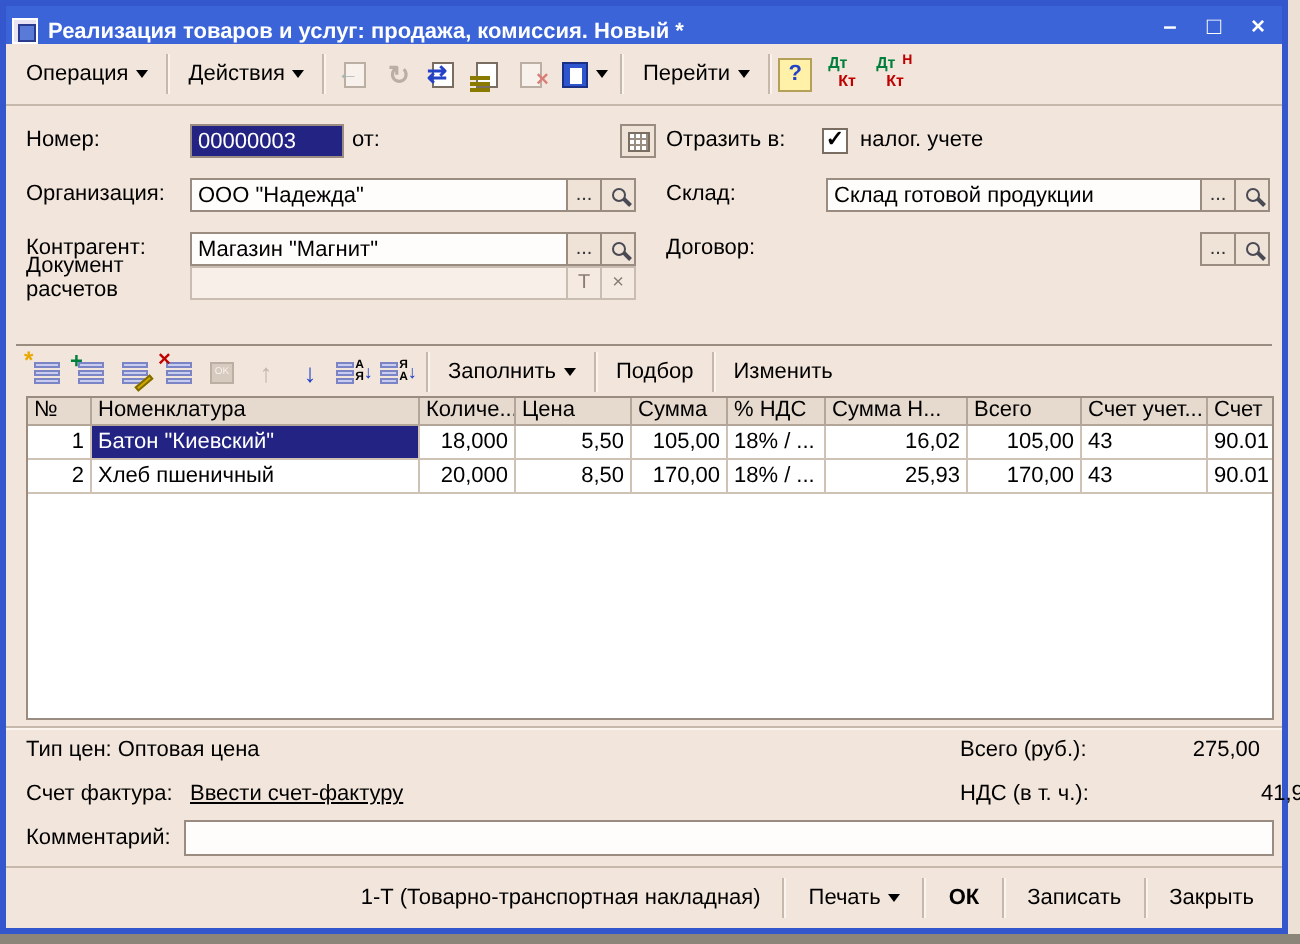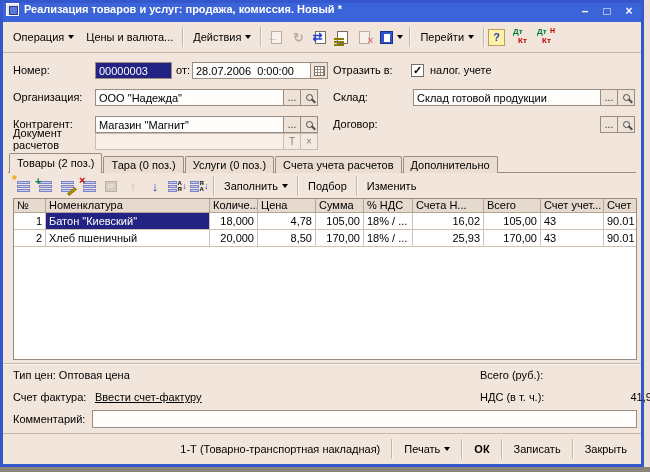--- a/index.html
+++ b/index.html
@@ -3,21 +3,21 @@
 <meta charset="utf-8">
 <style>
   * { margin:0; padding:0; box-sizing:border-box; }
   html,body { width:650px; height:472px; overflow:hidden; }
   body { position:relative; background:#EDE0D5; font-family:"Liberation Sans",sans-serif; font-size:11px; color:#000; }
   .desktop-strip { position:absolute; left:0; top:467px; width:650px; height:5px; background:#8B8579; }
 
   .win { position:absolute; left:0; top:0; width:644px; height:467px; background:#F2E5DB; border:3px solid #3457CE; }
 
   
-  .tbar { position:absolute; left:0; top:0; right:0; height:19px; background:#3A64D8; display:flex; align-items:flex-start; padding:0 5px 0 3px; color:#fff; font-weight:bold; white-space:nowrap; overflow:hidden; }
+  .tbar { position:absolute; left:0; top:0; right:0; height:19px; background:#3A64D8; display:flex; align-items:flex-end; padding:0 5px 0 3px; color:#fff; font-weight:bold; white-space:nowrap; overflow:hidden; }
   .wicon { width:13px; height:13px; background:#E8E4F4; border:1px solid #fff; margin-right:5px; position:relative; flex:none; }
   .wicon::after { content:""; position:absolute; left:2px; top:2px; width:7px; height:7px; background:#5A7AD8; border:1px solid #2A3A8C; }
   .wctrls { margin-left:auto; display:flex; gap:8px; font-weight:bold; }
   .wbtn { width:14px; text-align:center; cursor:default; color:#fff; font-size:12px; line-height:17px; }
 
   
   .mtb { position:absolute; left:0; top:19px; right:0; height:31px; display:flex; align-items:center; padding:0 4px; border-bottom:1px solid #C6B9AC; background:#F2E5DB; }
   .tbtn { padding:2px 6px; white-space:nowrap; display:inline-flex; align-items:center; gap:4px; }
   .caret { width:0; height:0; border-left:3px solid transparent; border-right:3px solid transparent; border-top:4px solid #000; display:inline-block; }
   .vsep { width:2px; height:20px; border-left:1px solid #C6B9AC; border-right:1px solid #FBF4EE; margin:0 3px; flex:none; }
@@ -94,23 +94,20 @@
       <span class="wbtn">□</span>
       <span class="wbtn">×</span>
     </span>
   </div>
 
   <div class="mtb">
     <span class="tbtn">
         <span>Операция</span>
         <span class="caret"></span>
       </span>
-    <span class="tbtn">
-        <span>Цены и валюта...</span>
-      </span>
     <span class="vsep"></span>
     <span class="tbtn">
         <span>Действия</span>
         <span class="caret"></span>
       </span>
     <span class="vsep"></span>
     <span class="ibtn dis">
         <span class="doc"></span>
         <span class="ov" style="left:2px;top:5px;color:#4A7A8C;font-size:11px;">←</span>
       </span>
@@ -151,21 +148,20 @@
     <span class="dtkt">
       <span class="dt">Дт</span>
       <span class="nn">Н</span>
       <span class="kt">Кт</span>
     </span>
   </div>
 
   <span class="lbl" style="left:10px;top:59px;">Номер:</span>
   <input class="inp sel" style="left: 92px; top: 59px; width: 77px;" value="00000003">
   <span class="lbl" style="left:173px;top:59px;">от:</span>
-  <input class="inp" style="left: 189px; top: 59px; width: 119px;" value="28.07.2006  0:00:00">
   <span class="sq" style="left:307px;top:59px;">
       <span class="calgrid"></span>
     </span>
 
   <span class="lbl" style="left:10px;top:86px;">Организация:</span>
   <input class="inp" style="left: 92px; top: 86px; width: 189px;" value="ООО &quot;Надежда&quot;">
   <span class="sq" style="left:280px;top:86px;">...</span>
   <span class="sq" style="left:297px;top:86px;">
       <span class="loupe"></span>
     </span>
@@ -194,27 +190,20 @@
       <span class="loupe"></span>
     </span>
 
   <span class="lbl" style="left:330px;top:113px;">Договор:</span>
   <span class="sq" style="left:597px;top:113px;">...</span>
   <span class="sq" style="left:614px;top:113px;">
       <span class="loupe"></span>
     </span>
 
   <div class="tabline"></div>
-  <div class="tabs">
-    <span class="tab active">Товары (2 поз.)</span>
-    <span class="tab">Тара (0 поз.)</span>
-    <span class="tab">Услуги (0 поз.)</span>
-    <span class="tab">Счета учета расчетов</span>
-    <span class="tab">Дополнительно</span>
-  </div>
 
   <div class="ttb">
     <span class="ibtn2">
         <span class="r3">
           <i></i>
           <i></i>
           <i></i>
         </span>
         <span class="ov" style="left:0;top:-3px;color:#E8A800;font-size:12px;">*</span>
       </span>
@@ -287,30 +276,30 @@
   </div>
 
   <div class="tbl">
     <div class="trh">
       <div class="c0">№</div>
       <div class="c1">Номенклатура</div>
       <div class="c2">Количе...</div>
       <div class="c3">Цена</div>
       <div class="c4">Сумма</div>
       <div class="c5">% НДС</div>
-      <div class="c6">Счета Н...</div>
+      <div class="c6">Сумма Н...</div>
       <div class="c7">Всего</div>
       <div class="c8">Счет учет...</div>
       <div class="c9">Счет</div>
     </div>
     <div class="trd">
       <div class="c0 ra">1</div>
       <div class="c1 selcell">Батон "Киевский"</div>
       <div class="c2 ra">18,000</div>
-      <div class="c3 ra">4,78</div>
+      <div class="c3 ra">5,50</div>
       <div class="c4 ra">105,00</div>
       <div class="c5">18% / ...</div>
       <div class="c6 ra">16,02</div>
       <div class="c7 ra">105,00</div>
       <div class="c8">43</div>
       <div class="c9">90.01</div>
     </div>
     <div class="trd">
       <div class="c0 ra">2</div>
       <div class="c1">Хлеб пшеничный</div>
@@ -321,20 +310,21 @@
       <div class="c6 ra">25,93</div>
       <div class="c7 ra">170,00</div>
       <div class="c8">43</div>
       <div class="c9">90.01</div>
     </div>
   </div>
 
   <div class="hline" style="top:360px;"></div>
   <span class="lbl" style="left:10px;top:364px;">Тип цен: Оптовая цена</span>
   <span class="lbl" style="left:477px;top:364px;">Всего (руб.):</span>
+  <span class="lbl rval" style="left:552px;top:364px;">275,00</span>
 
   <span class="lbl link" style="left:92px;top:386px;">Ввести счет-фактуру</span>
   <span class="lbl" style="left:10px;top:386px;">Счет фактура:</span>
   <span class="lbl" style="left:477px;top:386px;">НДС (в т. ч.):</span>
   <span class="lbl rval" style="left:580px;top:386px;">41,95</span>
 
   <span class="lbl" style="left:10px;top:408px;">Комментарий:</span>
   <input class="inp" style="left: 89px; top: 407px; width: 545px; height: 18px;" value="">
 
   <div class="bbar">

